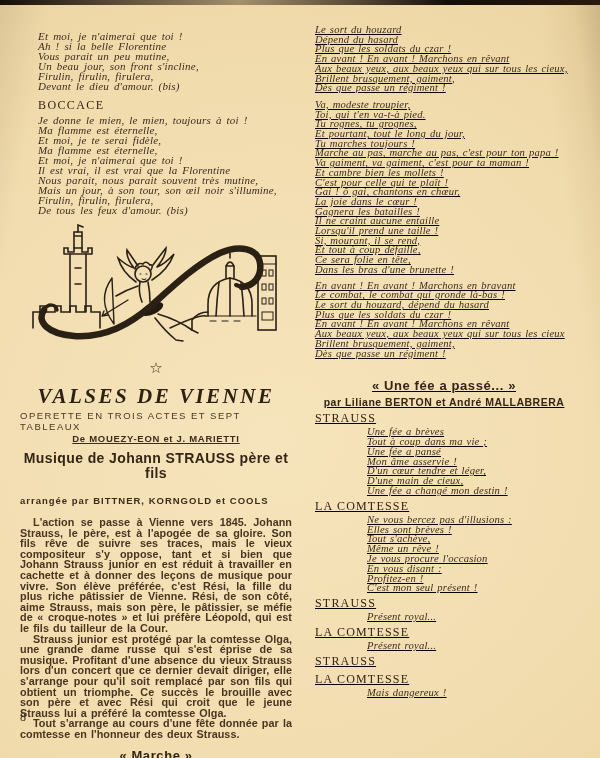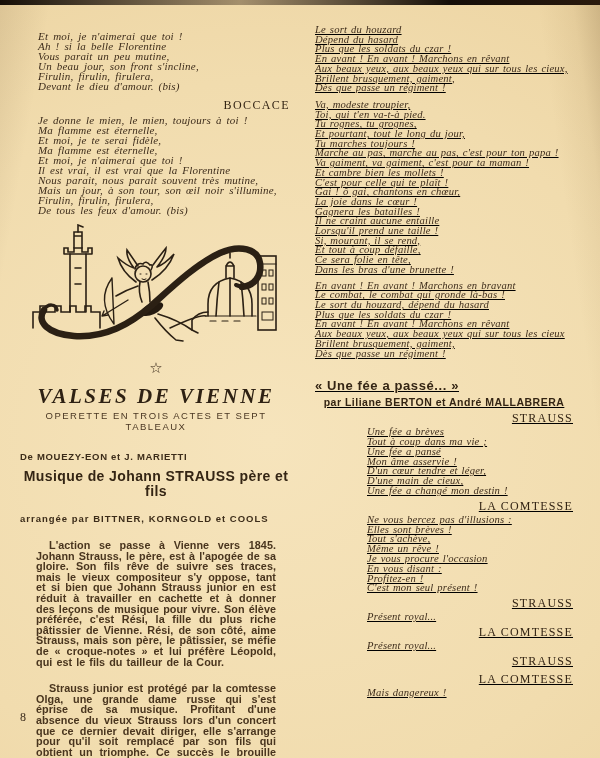--- a/index.html
+++ b/index.html
@@ -13,39 +13,39 @@
   }
   .top-strip{position:absolute;left:0;top:0;width:600px;height:5px;
     background:linear-gradient(to right,#150e08,#33211266 40%,#150e08 75%,#2a1a0e);}
   .col{position:absolute;}
   .col-left{left:20px;top:31px;width:272px;}
   .col-right{left:315px;top:25px;width:276px;text-decoration:underline;}
   .verse-area{margin-left:18px;width:252px;}
   .vline{font:italic 11px/10px "Liberation Serif","DejaVu Serif",serif;color:#3d2c1b;
     word-spacing:2px;letter-spacing:.2px;white-space:nowrap;}
   .col-right .vline{font-size:10.6px;line-height:9.7px;word-spacing:1px;}
-  .speaker{font:12px "Liberation Serif",serif;letter-spacing:1.4px;text-align:right;
+  .speaker{font:12px "Liberation Serif",serif;letter-spacing:1.4px;text-align:left;
     color:#332414;margin:7px 0 2px 0;}
   .stanza{margin:0;}
   .prose{font:bold 10.8px/10.6px "Liberation Sans","DejaVu Sans",sans-serif;
-    text-align:justify;color:#49351e;word-spacing:1px;letter-spacing:.05px;margin:16px;text-indent:13px;}
+    text-align:justify;color:#49351e;word-spacing:1px;letter-spacing:.05px;margin:0;text-indent:13px;}
   .star{ text-align:center;font-size:15px;line-height:16px;color:#3a2a1a;margin-top:4px;}
   .main-title{font:italic bold 21px/22px "Liberation Serif",serif;letter-spacing:2.5px;
     text-align:center;color:#2e2113;margin-top:9px;}
   .subtitle{font:9.5px/11px "Liberation Sans",sans-serif;letter-spacing:1.5px;
-    text-align:center;color:#4a3723;margin-top:3px;}
+    text-align:left;color:#4a3723;margin-top:3px;}
   .authors{font:bold 9.5px/11px "Liberation Sans",sans-serif;letter-spacing:.7px;
-    color:#3c2c19;margin-top:19px;}
+    text-align:center;color:#3c2c19;margin-top:1px;text-decoration:underline;}
   .musique{font:bold 14px/15px "Liberation Sans",sans-serif;letter-spacing:.4px;
     text-align:center;color:#3324146;color:#342514;margin-top:7px;}
   .arrange{font:bold 9.5px/11px "Liberation Sans",sans-serif;letter-spacing:1px;
     text-align:left;color:#3c2c19;margin-top:14px;}
   .synopsis{margin-top:11px;}
   .sans-head{font:bold 13px/14px "Liberation Sans",sans-serif;letter-spacing:.6px;
-    text-align:left;color:#342514;}
+    text-align:center;color:#342514;}
   .marche-head{margin-top:10px;}
   .fee-block{width:258px;}
   .fee-head{margin-top:21px;}
   .performers{font:bold 10.5px/12px "Liberation Sans",sans-serif;letter-spacing:.5px;
     text-align:center;color:#342514;margin-top:3px;}
   .dialogue .vline{margin-left:52px;line-height:9.8px;}
   .dialogue .speaker{margin:3px 0 1px 0;letter-spacing:1.2px;width:258px;}
   .page-number{position:absolute;left:20px;top:710px;
     font:12px "Liberation Serif",serif;color:#3a2a1a;}
   .gap6{height:6px;} .gap7{height:7px;}

